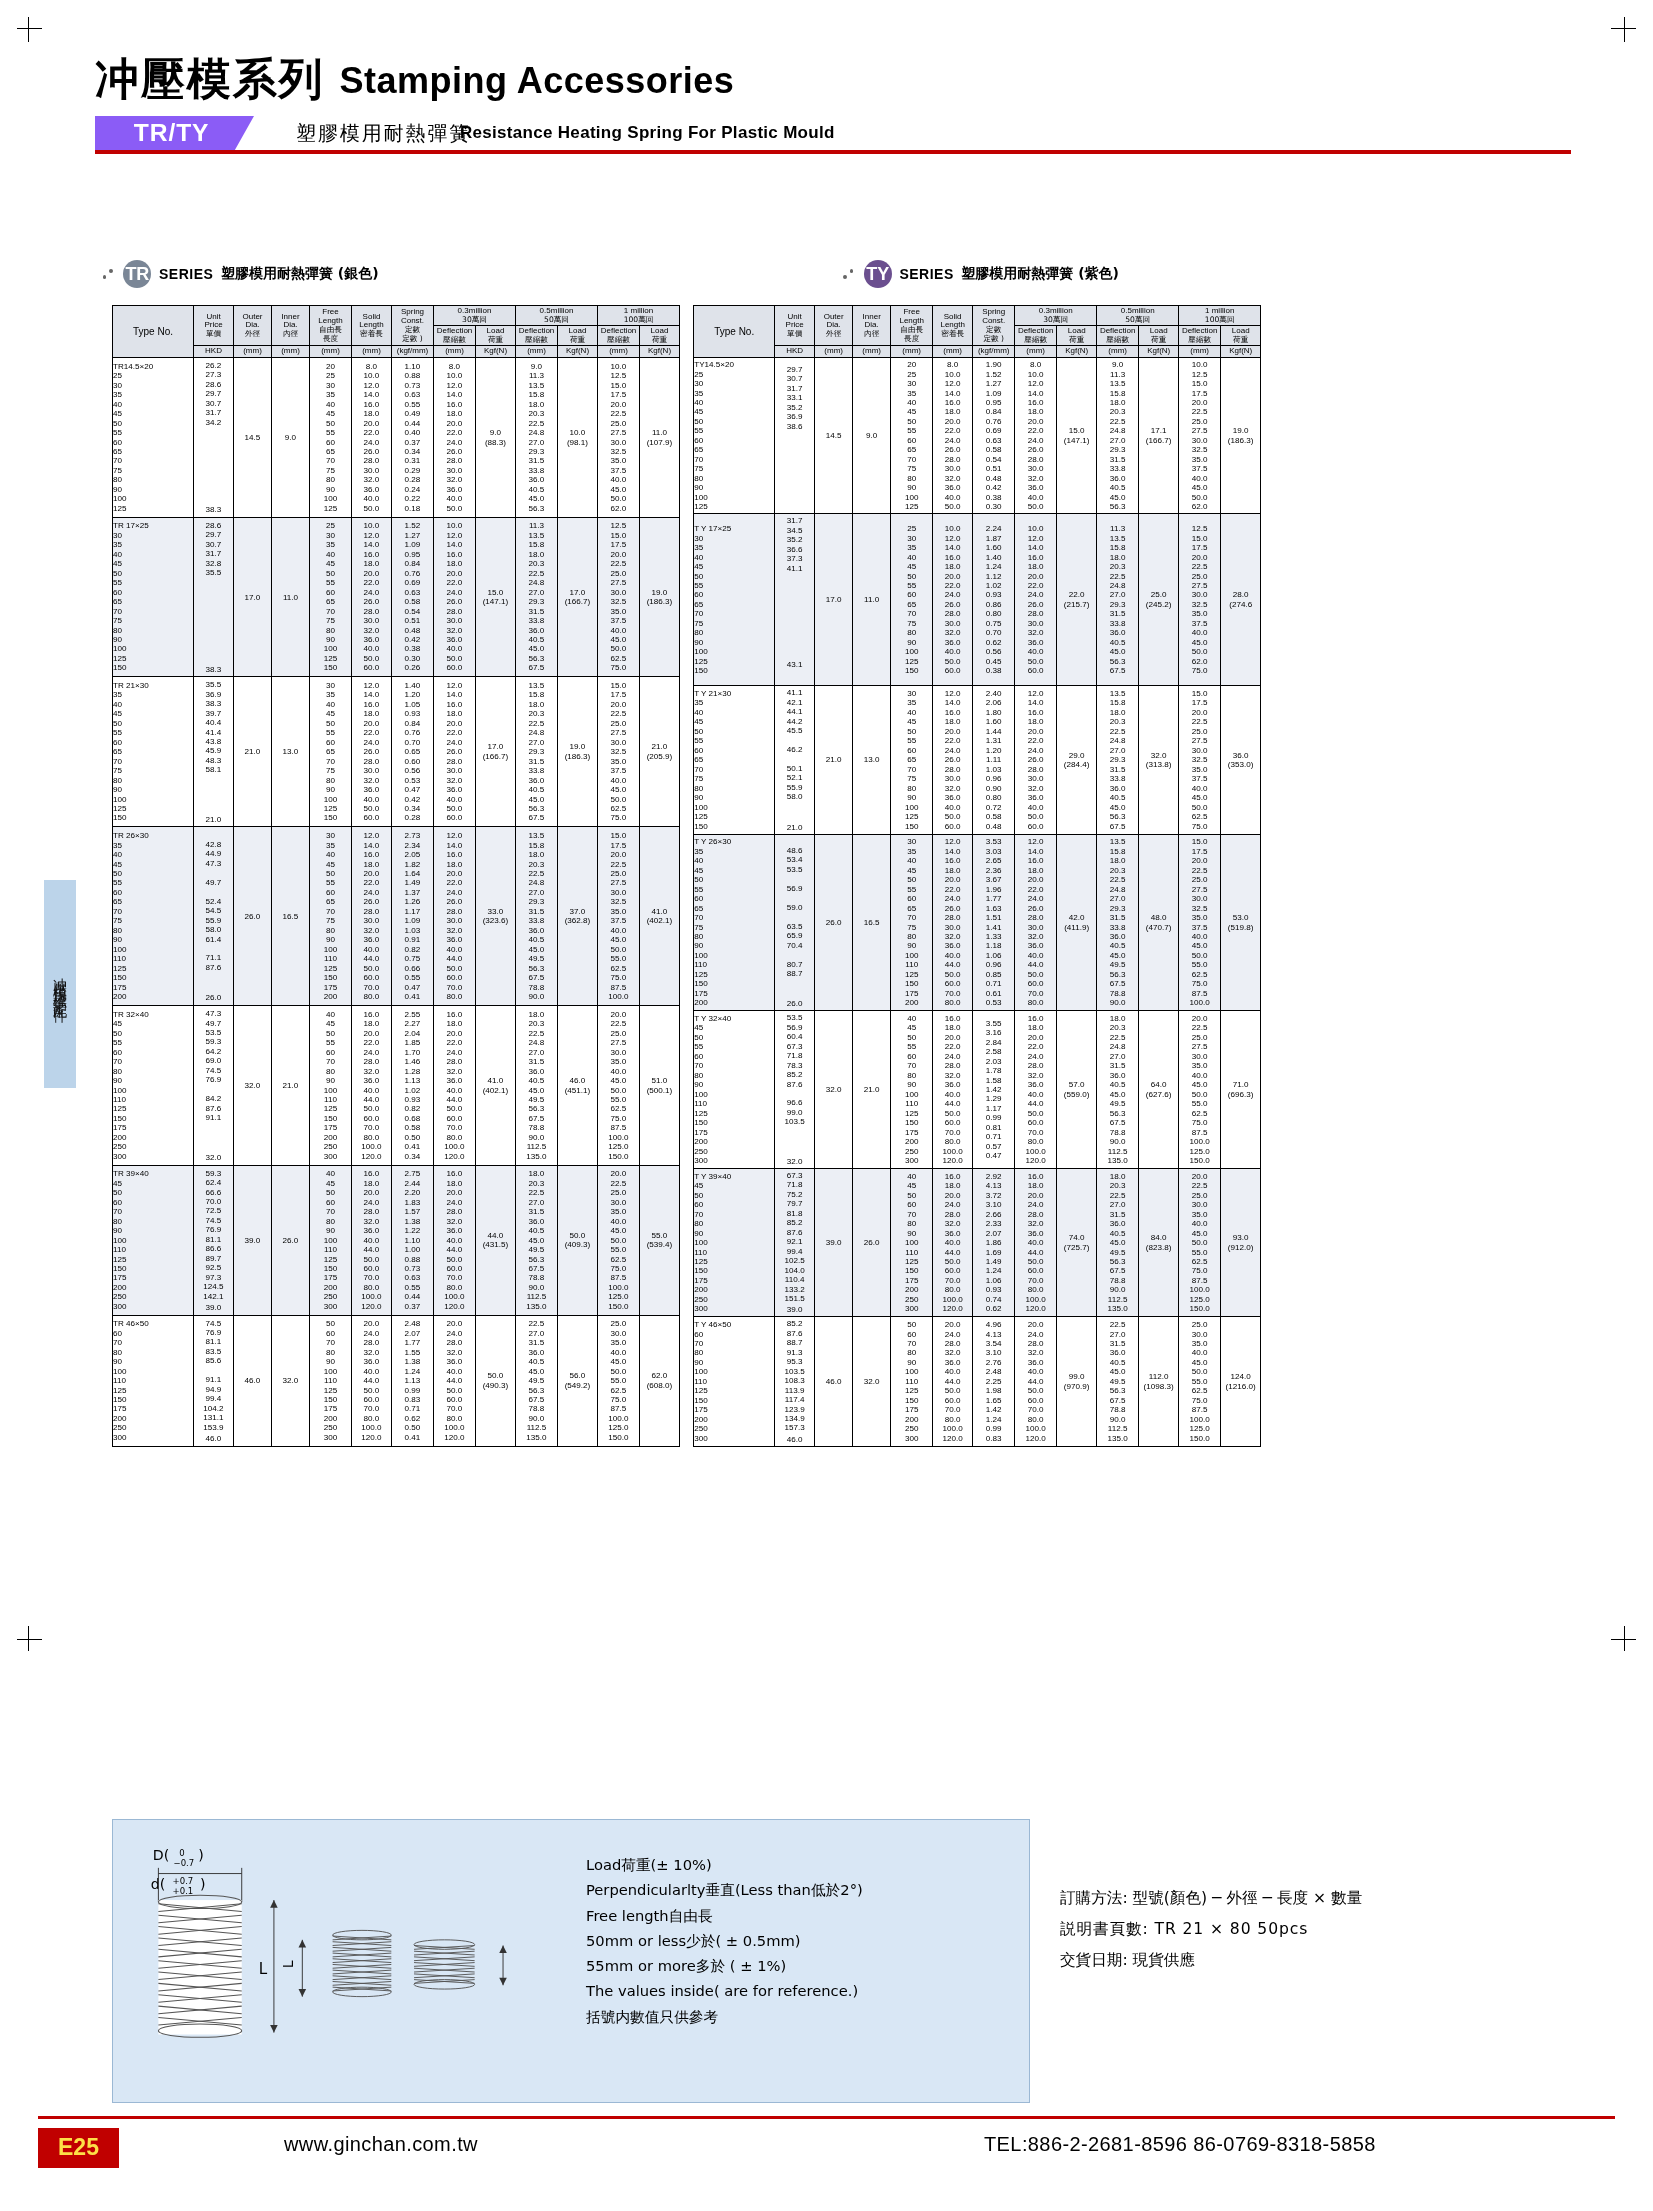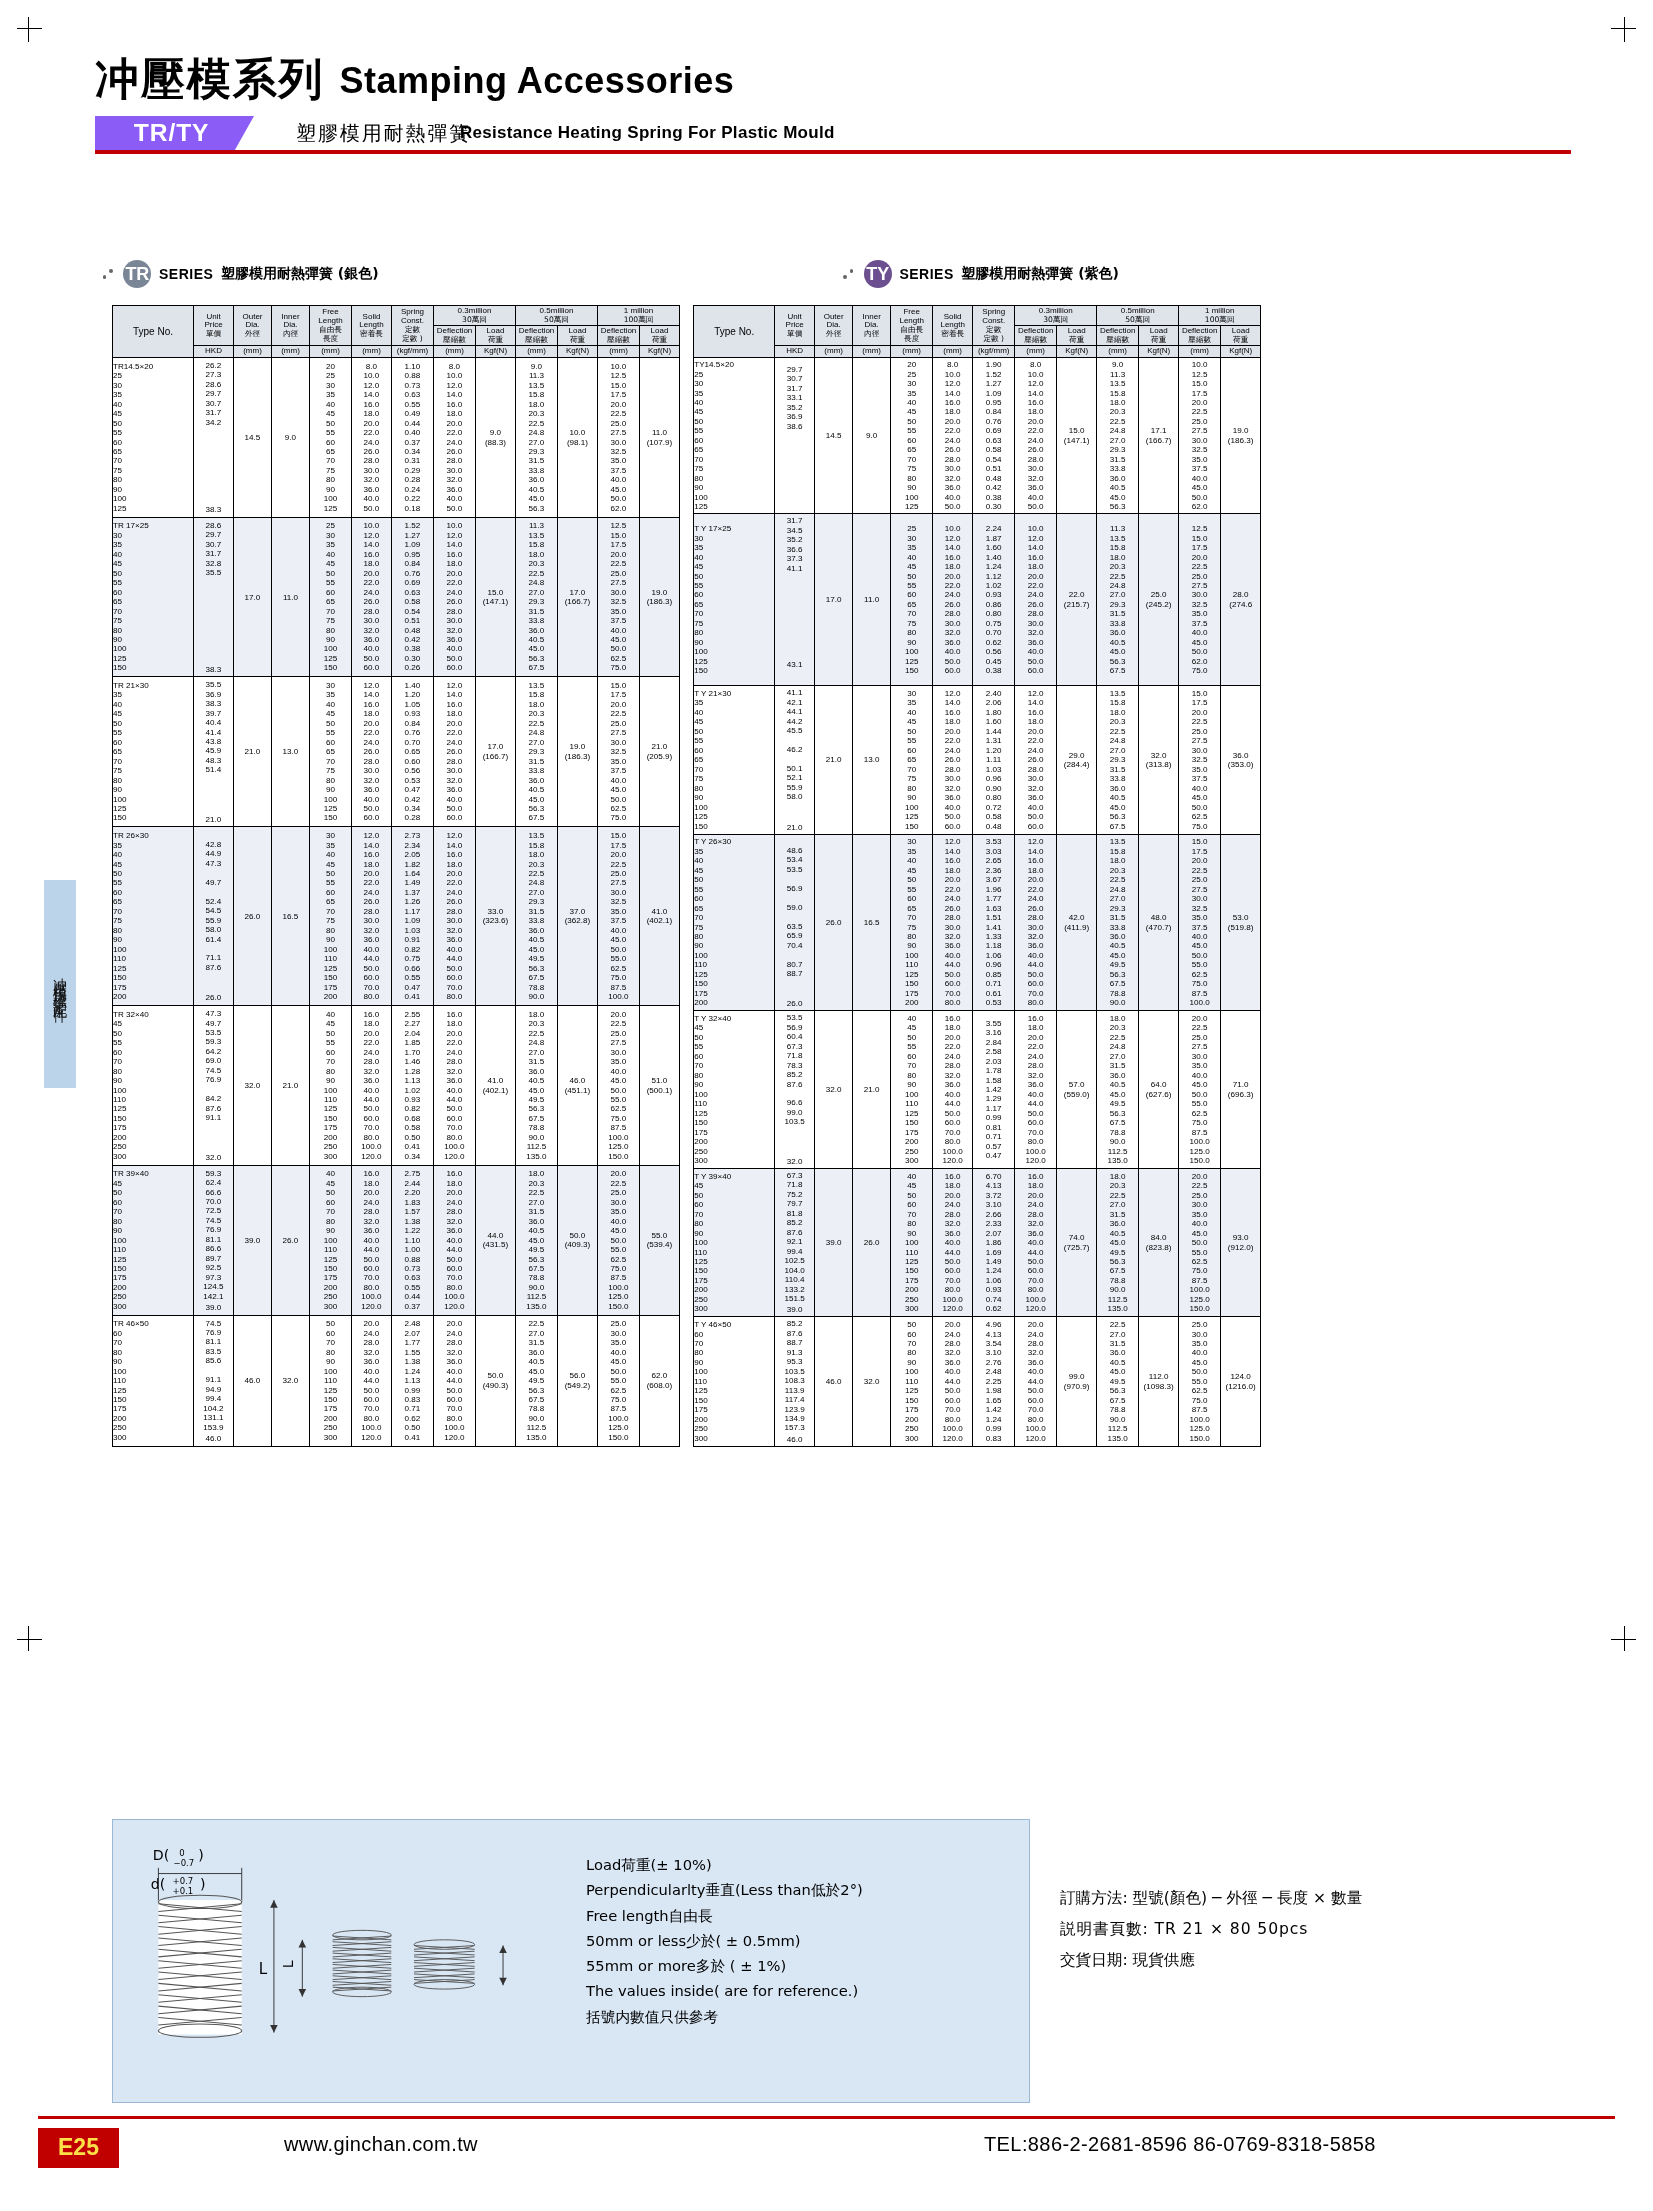--- a/index.html
+++ b/index.html
@@ -575,21 +575,21 @@
               <div class="cell-stack">
                 <span>35.5</span>
                 <span>36.9</span>
                 <span>38.3</span>
                 <span>39.7</span>
                 <span>40.4</span>
                 <span>41.4</span>
                 <span>43.8</span>
                 <span>45.9</span>
                 <span>48.3</span>
-                <span>51.4</span>
+                <span>58.1</span>
                 <span>&nbsp;</span>
                 <span>&nbsp;</span>
                 <span>&nbsp;</span>
                 <span>&nbsp;</span>
               </div>
               <div style="padding-bottom:1.9px">21.0</div>
             </td>
             <td class="mid">21.0</td>
             <td class="mid">13.0</td>
             <td>
@@ -2467,21 +2467,21 @@
                 <span>50.0</span>
                 <span>60.0</span>
                 <span>70.0</span>
                 <span>80.0</span>
                 <span>100.0</span>
                 <span>120.0</span>
               </div>
             </td>
             <td>
               <div class="cell-stack">
-                <span>6.70</span>
+                <span>2.92</span>
                 <span>4.13</span>
                 <span>3.72</span>
                 <span>3.10</span>
                 <span>2.66</span>
                 <span>2.33</span>
                 <span>2.07</span>
                 <span>1.86</span>
                 <span>1.69</span>
                 <span>1.49</span>
                 <span>1.24</span>

